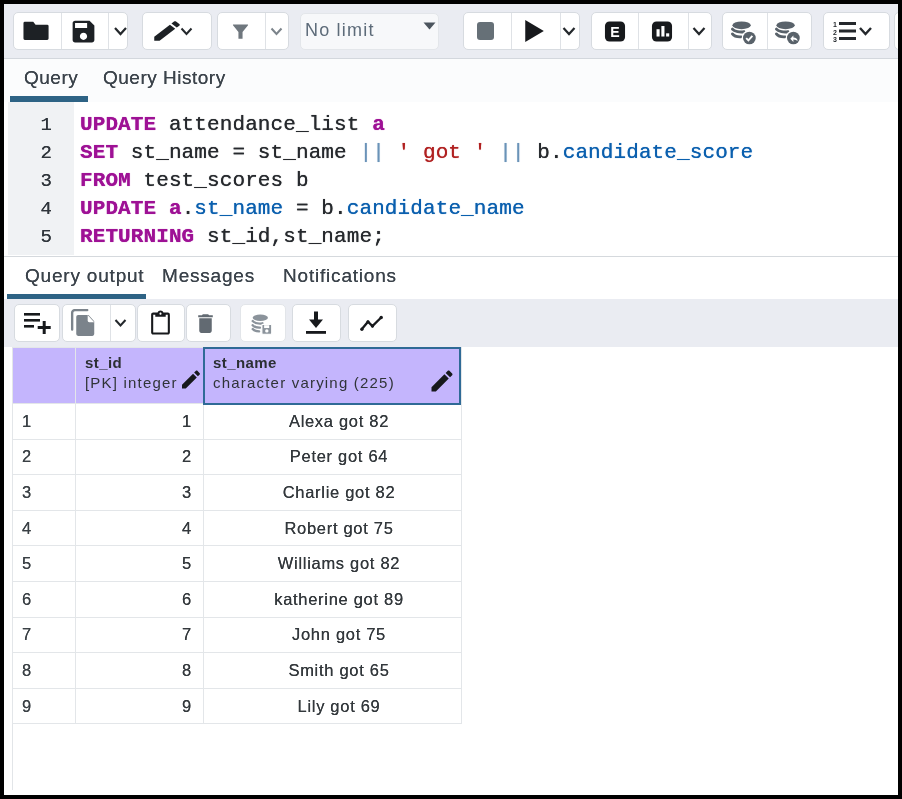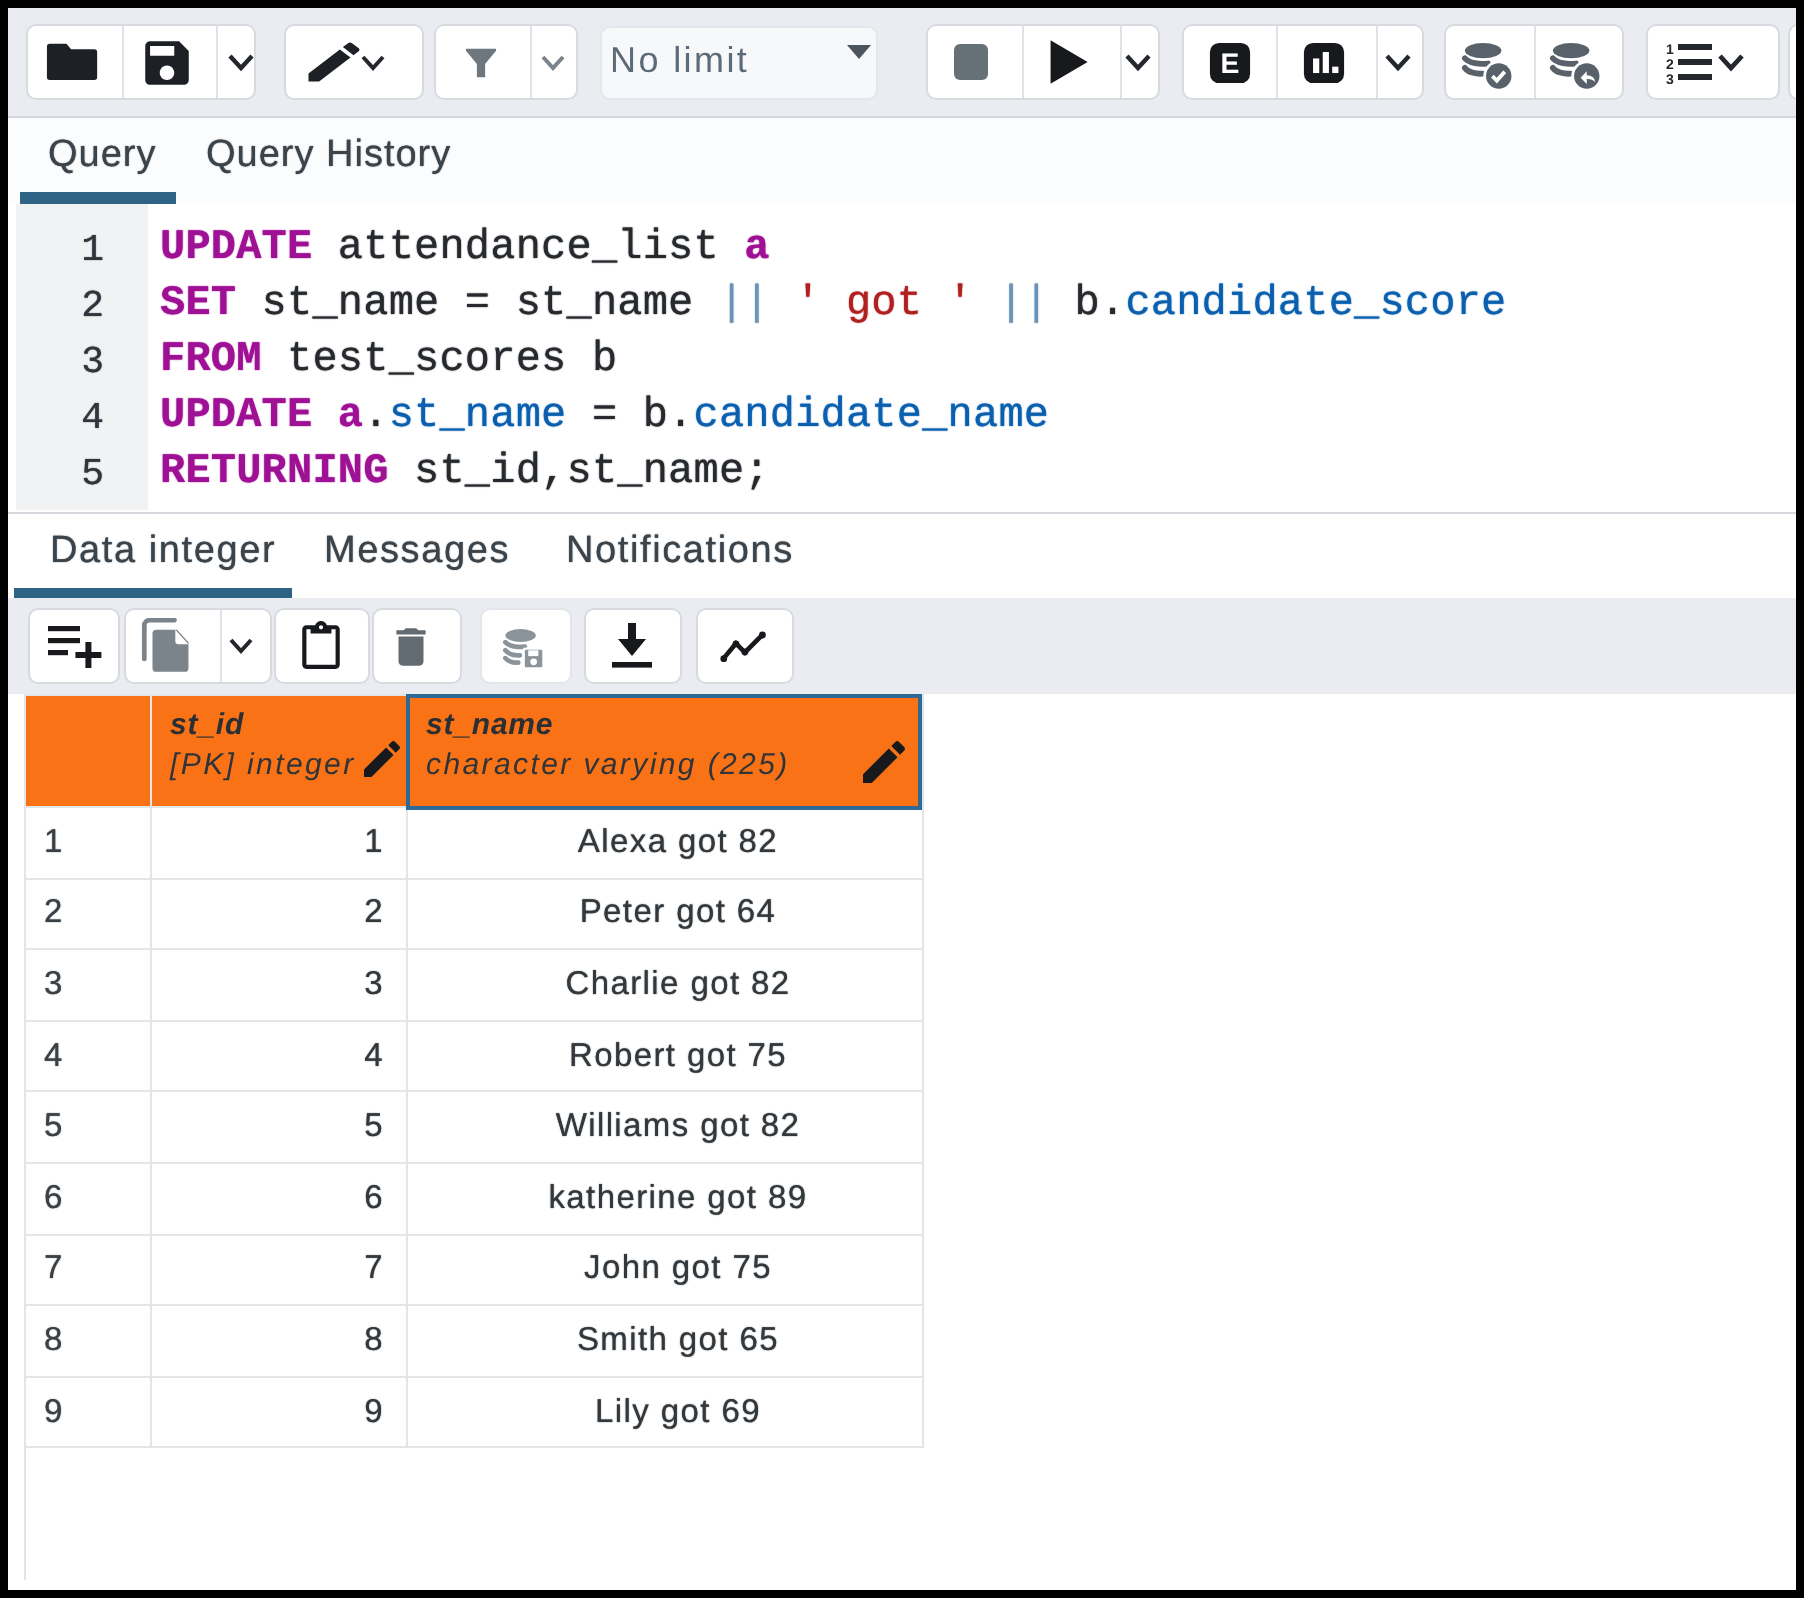--- a/index.html
+++ b/index.html
@@ -30,21 +30,21 @@
   
   #tabs2{position:absolute;left:4px;top:257px;width:894px;height:42px;background:#fff;}
   .tab2{position:absolute;font-size:19px;letter-spacing:0.8px;color:#3b434b;top:265px;text-shadow:0 0 0.6px currentColor;}
   
   #tb2{position:absolute;left:4px;top:299px;width:894px;height:48px;background:#eaecf2;}
   
   #dtable{position:absolute;left:12px;top:347px;}
   #lefty{position:absolute;left:12px;top:347px;width:1px;height:443px;background:#e2e5e8;}
   table{border-collapse:collapse;table-layout:fixed;}
   th,td{border:1px solid #e3e6e9;padding:0;font-weight:normal;box-sizing:border-box;}
-  th{height:56px;vertical-align:top;background:#f97316;text-align:left;font-style:italic;}
+  th{height:56px;vertical-align:top;background:#c4b5fd;text-align:left;}
   td{height:35.6px;font-size:16.5px;letter-spacing:0.7px;color:#33383c;background:#fff;text-shadow:0 0 0.6px currentColor;}
   td.rnum{padding-left:9px;text-align:left;color:#3a4045;}
   td.idv{padding-right:11px;text-align:right;}
   td.namev{padding-left:13px;text-align:center;}
   .hmain{font-size:15px;font-weight:700;letter-spacing:0.4px;color:#2b2f33;padding:6px 0 0 9px;line-height:17px;}
   .hsub{font-size:15px;letter-spacing:1.2px;color:#303438;padding:2px 0 0 9px;line-height:19px;}
   #selhdr{position:absolute;left:203px;top:347px;width:258px;height:58px;border:2px solid #2f6a96;box-sizing:border-box;}
 </style>
 </head>
 <body>
@@ -160,21 +160,21 @@
   <div id="lnums">1<br>2<br>3<br>4<br>5</div>
   <div id="code"><span class="kw">UPDATE</span> attendance_list <span class="kw">a</span>
 <span class="kw">SET</span> st_name = st_name <span class="op">||</span> <span class="str">' got '</span> <span class="op">||</span> b.<span class="blu">candidate_score</span>
 <span class="kw">FROM</span> test_scores b
 <span class="kw">UPDATE</span> <span class="kw">a</span>.<span class="blu">st_name</span> = b.<span class="blu">candidate_name</span>
 <span class="kw">RETURNING</span> st_id,st_name;</div>
 </div>
 <div id="div1"></div>
 
 <div id="tabs2"></div>
-<div class="tab2" style="left:25px;">Data integer</div>
+<div class="tab2" style="left:25px;">Query output</div>
 <div class="tab2" style="left:162px;">Messages</div>
 <div class="tab2" style="left:283px;text-align:right;">Notifications</div>
 <div class="underline" style="left:7px;top:294px;width:139px;height:5px;"></div>
 
 <div id="tb2"></div>
 <div class="btn" style="left:14px;top:304px;width:46px;height:38px;"></div>
 <div class="btn" style="left:62px;top:304px;width:74px;height:38px;">
   <div class="seg" style="left:47px;"></div>
 </div>
 <div class="btn" style="left:137px;top:304px;width:48px;height:38px;"></div>

